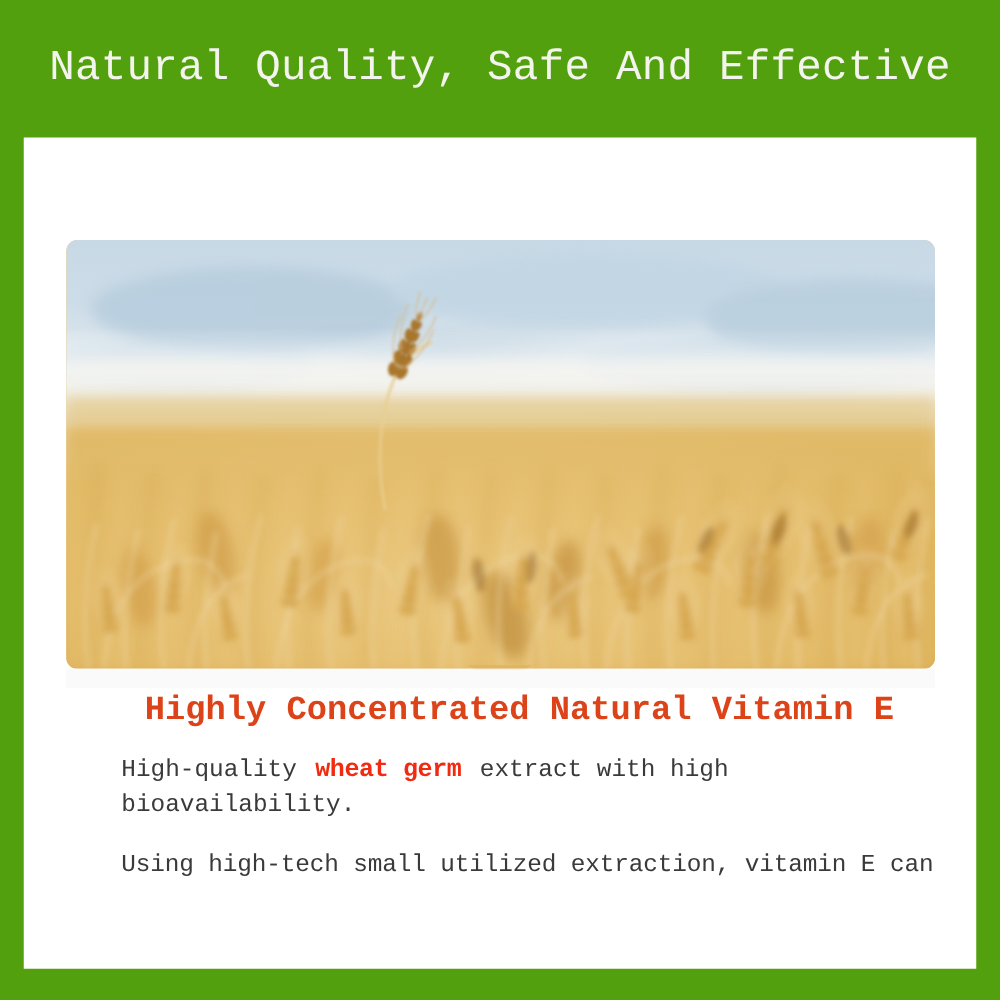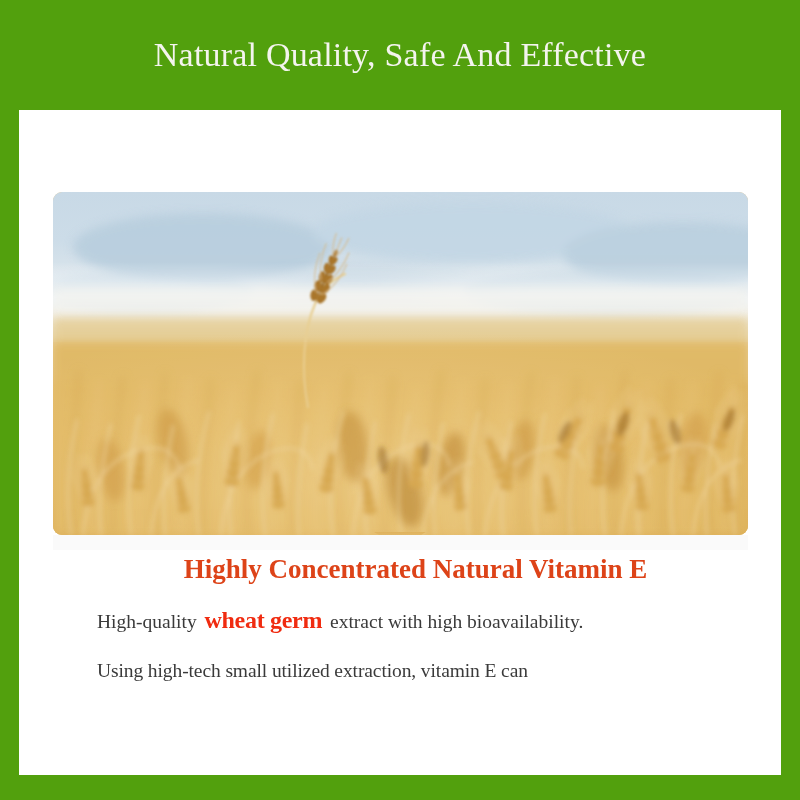--- a/index.html
+++ b/index.html
@@ -5,21 +5,21 @@
   html, body {
     margin: 0;
     padding: 0;
     background: #ffffff;
   }
   #page {
     position: relative;
     width: 800px;
     height: 800px;
     overflow: hidden;
-    font-family: Liberation Serif, serif;
+    font-family: Liberation Mono, monospace;
     background: #c2410c;
   }
   
   .green-frame {
     position: absolute;
     inset: 0;
     background: #52a00d;
   }
   
   .header {
@@ -112,21 +112,21 @@
     padding: 0 0 0 78px;
     color: #3a3a3a;
     font-size: 19.5px;
     line-height: 1.42;
     font-weight: 400;
   }
   .para.p1 { margin-top: 18px; }
   .para.p2 { margin-top: 20px; letter-spacing: -0.1px; }
   .emph-red {
     color: #f02b10;
-    font-size: 24px;
+    font-size: 20px;
     font-weight: 700;
     letter-spacing: -0.3px;
     padding: 0 3px;
   }
 </style>
 </head>
 <body>
 
 <div id="page">
 

